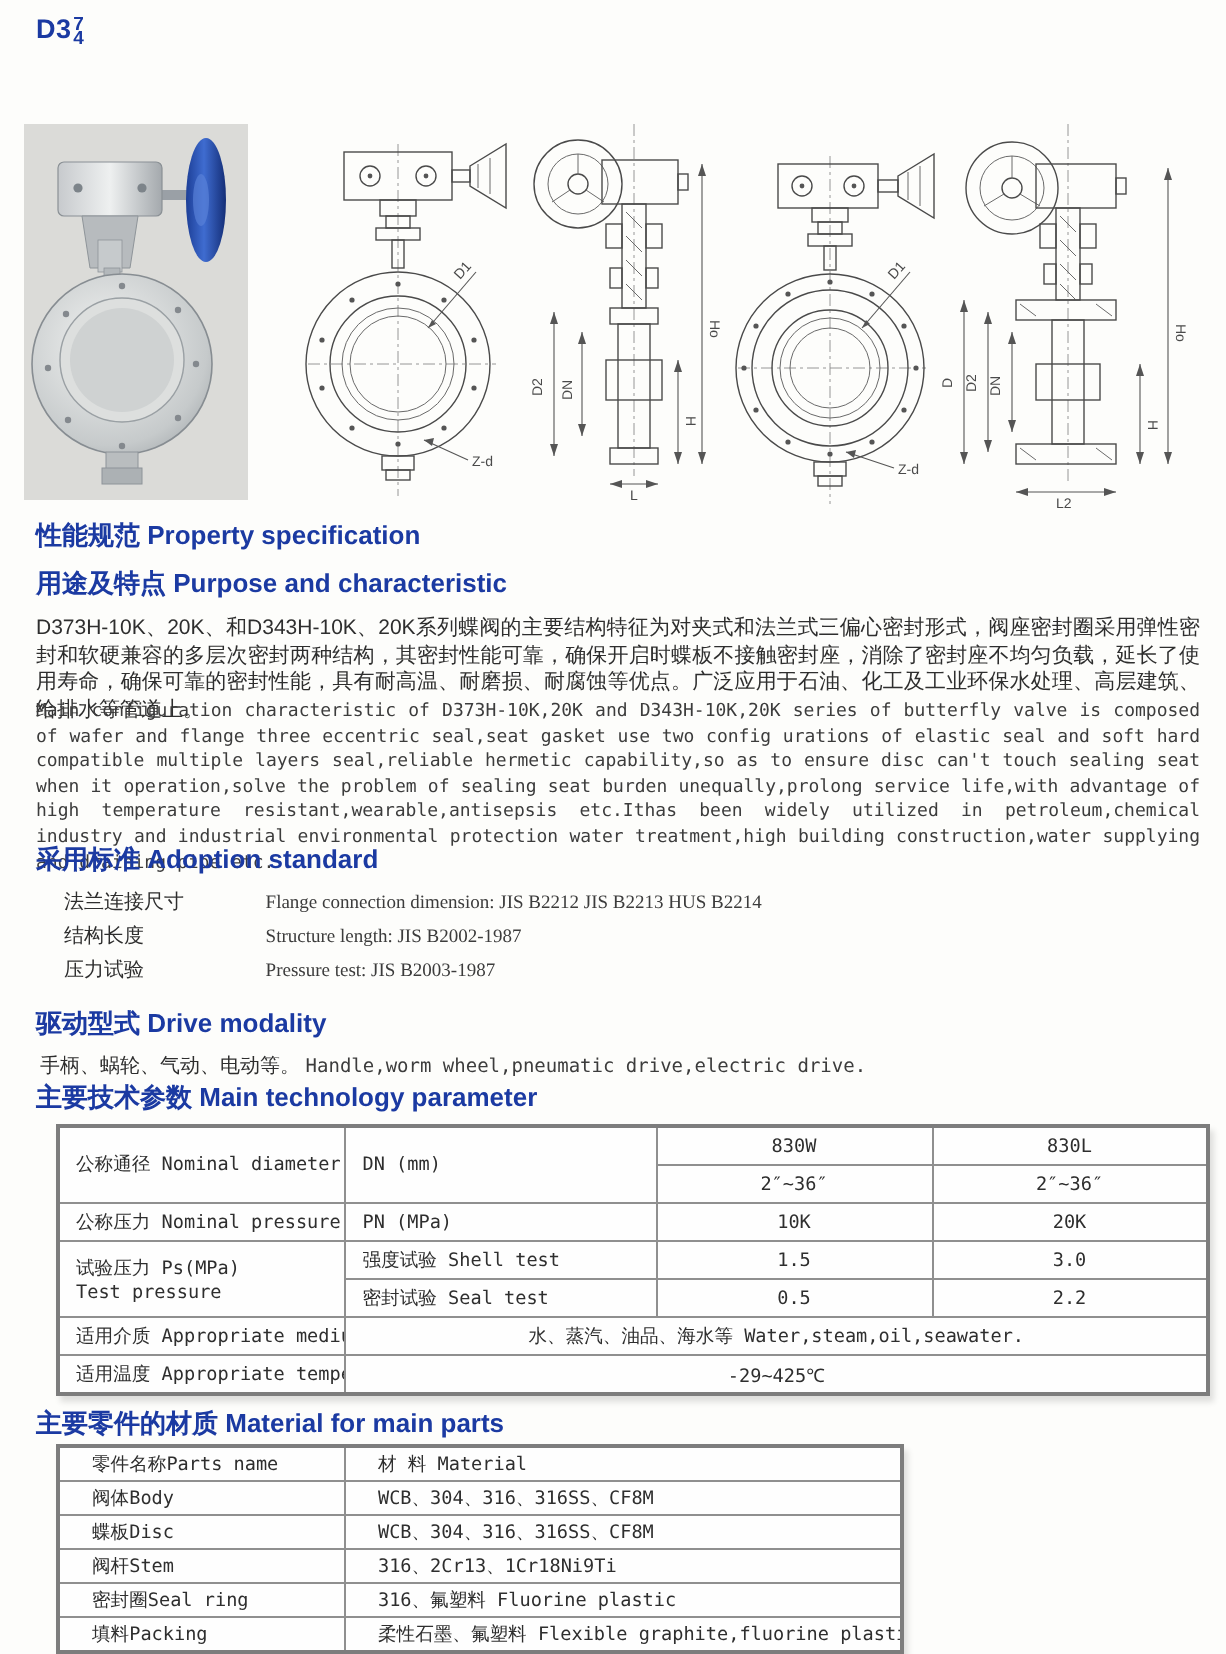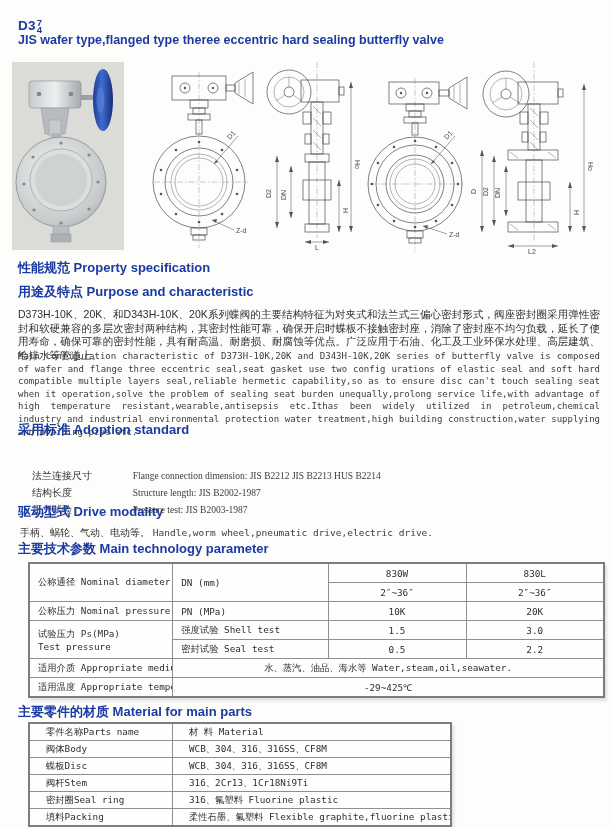--- a/index.html
+++ b/index.html
@@ -3,33 +3,33 @@
 <meta charset="utf-8">
 <style>
   html,body{margin:0;padding:0;background:#ffffff;}
   .page{
     position:relative;width:613px;height:827px;overflow:hidden;
     background:#fdfdfb;
     font-family:"Liberation Sans",sans-serif;
     color:#333;
   }
   .blue-h{color:#1b3aa2;font-weight:bold;}
-  .title{position:absolute;left:18px;top:18px;font-size:13.5px;letter-spacing:0.2px;}
+  .title{position:absolute;left:18px;top:7px;font-size:13.5px;letter-spacing:0.2px;}
   .frac{display:inline-block;vertical-align:-3px;line-height:0.78;font-size:9.5px;text-align:center;margin:0 1px;}
   .frac span{display:block;}
   .subtitle{position:absolute;left:18px;top:33px;font-size:12.5px;}
   .figs{position:absolute;left:0;top:58px;width:613px;height:200px;}
   .fig{position:absolute;}
   .sec-h{position:absolute;left:18px;font-size:13px;}
   .para{position:absolute;left:18px;width:582px;text-align:justify;}
   .para-cn{top:308px;font-size:10.5px;line-height:13.5px;color:#2e2e2e;}
   .para-en{top:350px;font-size:9px;line-height:12.6px;color:#3c3c3c;font-family:"DejaVu Sans Mono",monospace;}
   .std-list{position:absolute;left:32px;top:443px;font-size:10px;color:#2e2e2e;}
   .std-line{height:17px;line-height:17px;}
-  .std-cn{display:inline-block;width:98px;margin-top:24px;}
+  .std-cn{display:inline-block;width:98px;}
   .std-en{font-family:Liberation Serif, serif;font-size:9.5px;color:#3c3c3c;}
   .drive-text{position:absolute;left:20px;top:526px;font-size:10px;color:#2e2e2e;}
   .drive-en{font-family:"DejaVu Sans Mono",monospace;font-size:9.5px;color:#3c3c3c;}
   table{border-collapse:collapse;table-layout:fixed;
         font-family:"DejaVu Sans Mono",monospace;font-size:9.3px;color:#2e2e2e;
         background:#fefefe;box-shadow:2px 3px 3px rgba(0,0,0,0.12);padding-left:28px;}
   td,th{border:1px solid #8f8f8f;padding:1px 4px;font-weight:normal;overflow:hidden;white-space:nowrap;}
   .t-param{position:absolute;left:28px;top:562px;width:577px;border:2px solid #7d7d7d;}
   .t-param td{height:16px;}
   .t-param .lft{text-align:left;padding-left:8px;}
@@ -44,21 +44,20 @@
   .ar{fill:#555;stroke:none;}
 </style>
 </head>
 <body>
 
 <div class="page">
 
   <div class="title blue-h">
     <span>D3</span><span class="frac"><span>7</span><span>4</span></span>
   </div>
-  <div class="subtitle blue-h">JIS wafer type,flanged type theree eccentric hard sealing butterfly valve</div>
 
   <div class="figs">
 
     <svg class="fig" style="left:12px;top:4px" width="112" height="188" viewBox="0 0 112 188">
       <defs>
         <linearGradient id="gm" x1="0" y1="0" x2="1" y2="0">
           <stop offset="0" stop-color="#c7cacd"></stop>
             <stop offset="0.5" stop-color="#eef0f0"></stop>
             <stop offset="1" stop-color="#a4a9ad"></stop>
         </linearGradient>

